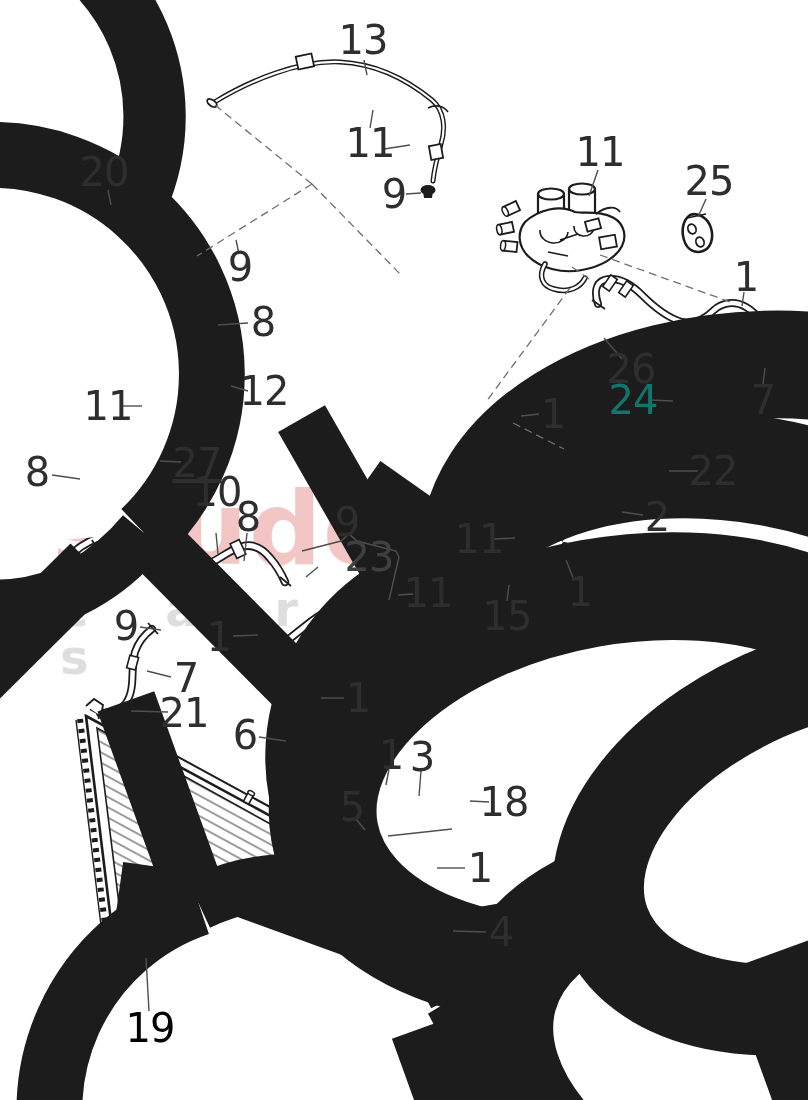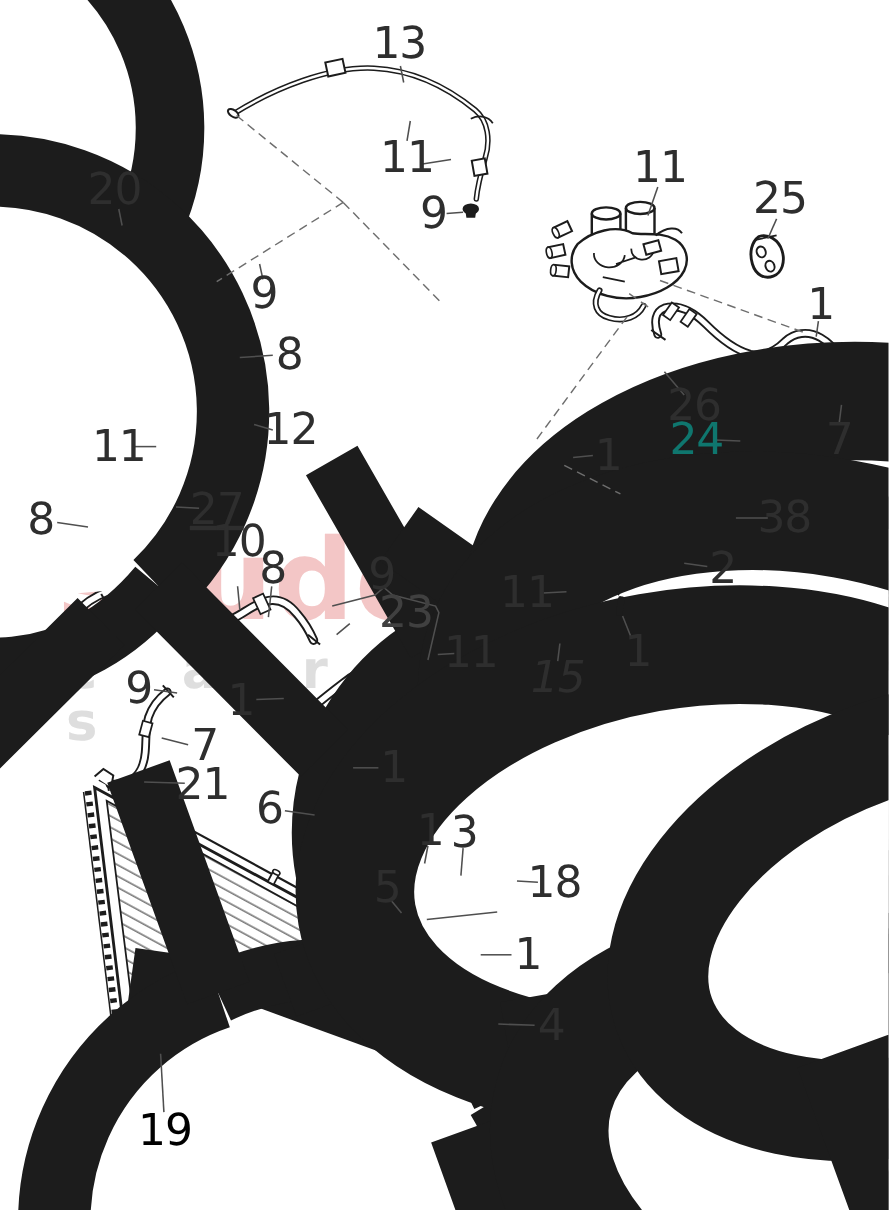--- a/index.html
+++ b/index.html
@@ -382,29 +382,29 @@
       <div class="callout" style="left: 709px; top: 181px; color: rgb(46, 46, 46);">25</div>
       <div class="callout" style="left: 746px; top: 277px; color: rgb(46, 46, 46);">1</div>
       <div class="callout" style="left: 263px; top: 322px; color: rgb(46, 46, 46);">8</div>
       <div class="callout" style="left: 631px; top: 369px; color: rgb(46, 46, 46);">26</div>
       <div class="callout" style="left: 633px; top: 400px; color: #0f766e;">24</div>
       <div class="callout" style="left: 763px; top: 400px; color: rgb(46, 46, 46);">7</div>
       <div class="callout" style="left: 264px; top: 391px; color: rgb(46, 46, 46);">12</div>
       <div class="callout" style="left: 108px; top: 406px; color: rgb(46, 46, 46);">11</div>
       <div class="callout" style="left: 197px; top: 463px; color: rgb(46, 46, 46); text-decoration: underline;">27</div>
       <div class="callout" style="left: 37px; top: 472px; color: rgb(46, 46, 46);">8</div>
-      <div class="callout" style="left: 713px; top: 471px; color: rgb(46, 46, 46);">38</div>
+      <div class="callout" style="left: 713px; top: 471px; color: rgb(46, 46, 46);">22</div>
       <div class="callout" style="left: 657px; top: 517px; color: rgb(46, 46, 46);">2</div>
       <div class="callout" style="left: 217px; top: 492px; color: rgb(46, 46, 46);">10</div>
       <div class="callout" style="left: 248px; top: 517px; color: rgb(46, 46, 46);">8</div>
       <div class="callout" style="left: 347px; top: 522px; color: rgb(46, 46, 46);">9</div>
       <div class="callout" style="left: 329px; top: 557px; color: #404040; margin-left: 40px;">23</div>
       <div class="callout" style="left: 479px; top: 539px; color: rgb(46, 46, 46);">11</div>
       <div class="callout" style="left: 428px; top: 593px; color: rgb(46, 46, 46);">11</div>
-      <div class="callout" style="left: 507px; top: 616px; color: rgb(46, 46, 46); font-style: italic;">15</div>
+      <div class="callout" style="left: 507px; top: 616px; color: rgb(46, 46, 46);">15</div>
       <div class="callout" style="left: 580px; top: 592px; color: rgb(46, 46, 46);">1</div>
       <div class="callout" style="left: 219px; top: 637px; color: rgb(46, 46, 46);">1</div>
       <div class="callout" style="left: 126px; top: 626px; color: rgb(46, 46, 46);">9</div>
       <div class="callout" style="left: 186px; top: 678px; color: rgb(46, 46, 46);">7</div>
       <div class="callout" style="left: 184px; top: 713px; color: rgb(46, 46, 46);">21</div>
       <div class="callout" style="left: 245px; top: 735px; color: rgb(46, 46, 46);">6</div>
       <div class="callout" style="left: 358px; top: 698px; color: rgb(46, 46, 46);">1</div>
       <div class="callout" style="left: 391px; top: 755px; color: rgb(46, 46, 46);">1</div>
       <div class="callout" style="left: 352px; top: 807px; color: rgb(46, 46, 46);">5</div>
       <div class="callout" style="left: 422px; top: 757px; color: rgb(46, 46, 46);">3</div>

